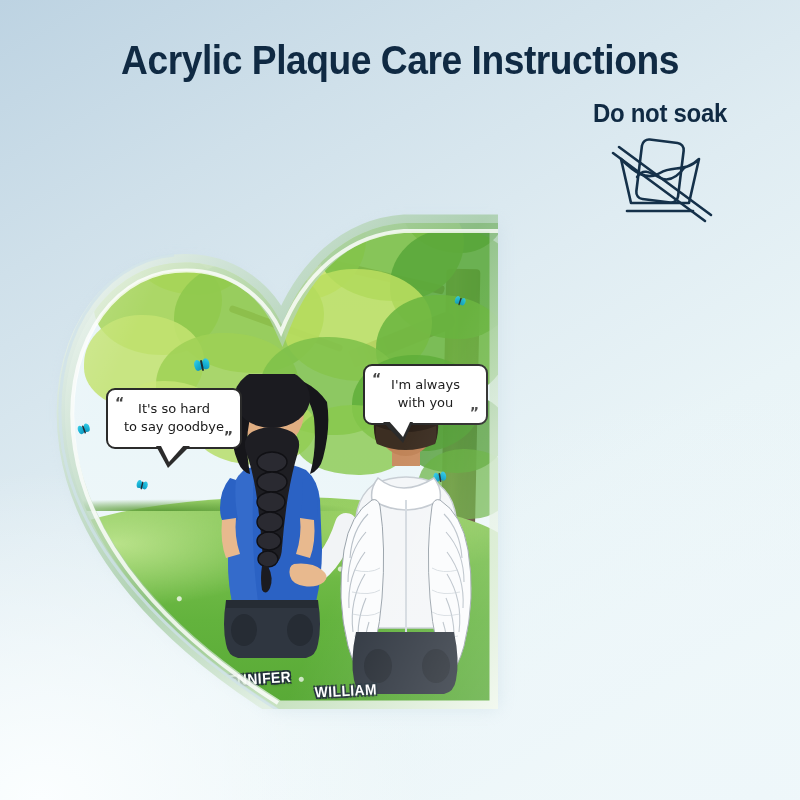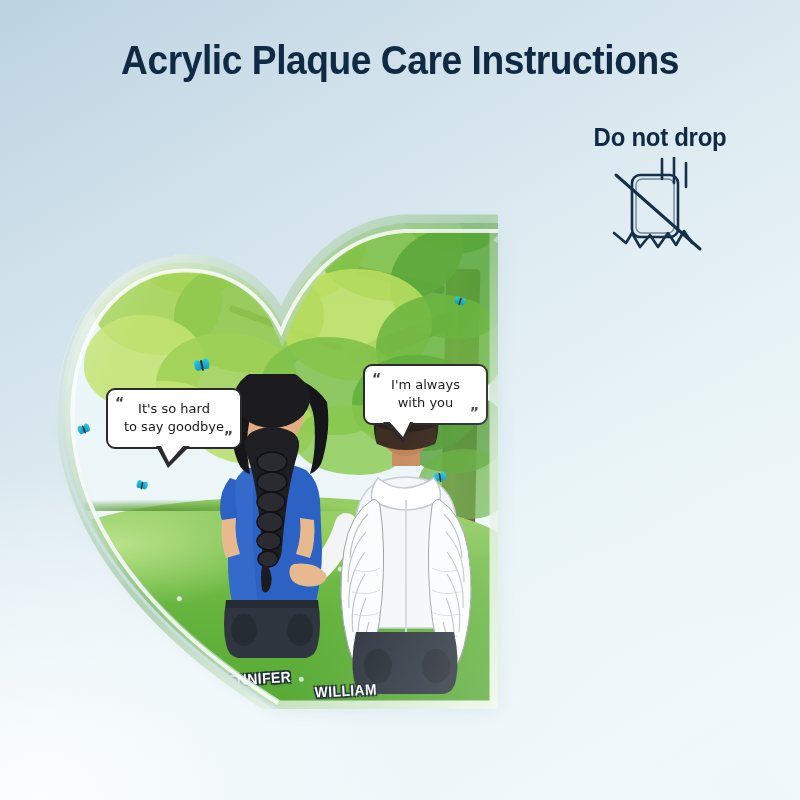--- a/index.html
+++ b/index.html
@@ -380,33 +380,30 @@
 
     <svg class="rim" viewBox="0 0 452 590">
       <path d="M 232 590 C 120 520 38 430 22 330 C 6 228 58 150 128 144 C 182 139 220 170 236 206 C 258 150 300 108 358 104 L 452 104 L 452 590 Z" fill="none" stroke="url(#rimGrad)" stroke-width="17" opacity="0.95"></path>
       <path d="M 232 584 C 124 516 44 428 29 330 C 14 234 62 158 129 152 C 183 147 219 178 235 213 C 257 157 300 116 358 112 L 452 112" fill="none" stroke="#ffffff" stroke-width="4" opacity="0.8"></path>
       <path d="M 240 596 C 126 526 34 432 17 330 C 0 224 54 142 128 136" fill="none" stroke="#cfe2ea" stroke-width="3" opacity="0.75"></path>
     </svg>
   </div>
 
   <div class="care-col">
 
-
-
-    <div class="care-item" id="care-2">
-      <div class="care-label">Do not drop</div>
-      <svg class="care-icon" width="120" height="100" viewBox="0 0 120 100">
+    <div class="care-item" id="care-0">
+      <div class="care-label">Do not soak</div>
+      <svg class="care-icon" width="110" height="95" viewBox="0 0 110 95">
         <g fill="none" stroke="#15314a" stroke-width="2.6" stroke-linecap="round" stroke-linejoin="round">
-
-          <path d="M62 2 L62 22 M74 0 L74 26 M86 6 L86 30"></path>
-
-          <rect x="32" y="18" width="46" height="62" rx="8"></rect>
-          <rect x="36" y="22" width="38" height="54" rx="6" stroke-width="1.4" opacity=".55"></rect>
-
-          <path d="M14 76 L26 86 L32 76 L40 90 L50 78 L58 90 L68 76 L76 88 L84 74 L92 86"></path>
-
-          <path d="M16 18 L100 92" stroke-width="3"></path>
+          <path d="M16 26 L26 70 L84 70 L94 26 C 80 40 68 32 55 40 C 42 48 30 40 16 26 Z"></path>
+          <path d="M22 78 L88 78"></path>
+          <rect x="34" y="8" width="42" height="60" rx="7" transform="rotate(7 55 38)"></rect>
+          <path d="M32 44 C 40 32 50 44 58 46 C 66 48 74 42 80 34" stroke-width="2.4"></path>
+          <path d="M8 20 L100 88"></path>
+          <path d="M14 14 L106 82"></path>
         </g>
       </svg>
     </div>
 
+
+
   </div>
 </div>
 
 </body></html>

